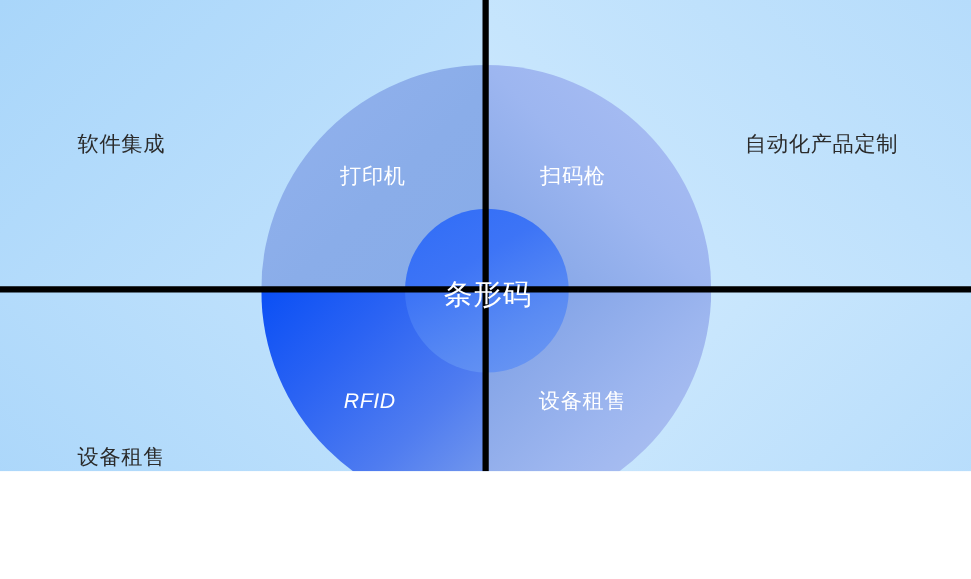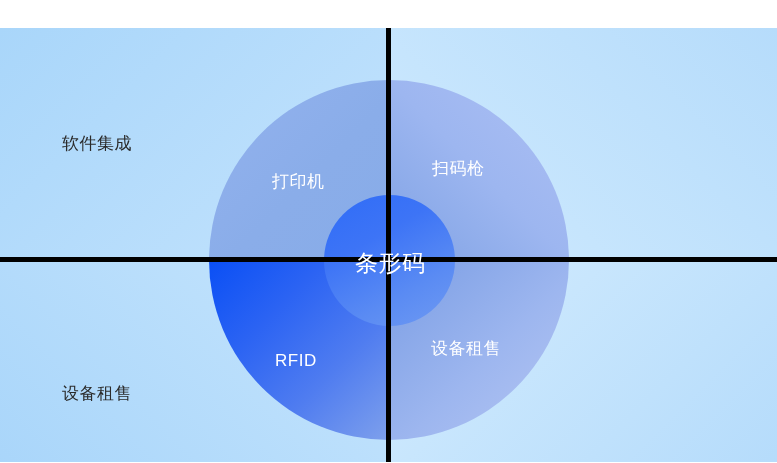--- a/index.html
+++ b/index.html
@@ -7,24 +7,23 @@
     padding: 0;
     background: #ffffff;
   }
   body {
     font-family: "Liberation Sans", "DejaVu Sans", sans-serif;
   }
 
   #diagram {
     position: relative;
     width: 777px;
-    height: 434px;
+    height: 377px;
     overflow: hidden;
     background: linear-gradient(135deg, #b3dcfb 0%, #bfe2fc 25%, #cfe8fd 50%, #bfe2fc 72%, #b0dbfa 100%);
-    margin-top: 28px;
   }
 
   
   .bg-quad {
     position: absolute;
     width: 389px;
     height: 232px;
   }
   .bg-q-tl { left: 0;     top: 0;     background: linear-gradient(135deg, #a9d6fa 0%, #c3e3fd 100%); }
   .bg-q-tr { left: 388px; top: 0;     background: linear-gradient(225deg, #b6dcfb 0%, #cfeafe 100%); }
@@ -77,23 +76,23 @@
   }
   .label-outer { color: #2b2b2b; }
   .label-inner { color: #ffffff; }
   .label-core  { color: #ffffff; font-size: 23px; }
 
   .pos-sw-int { left: 62px;  top: 107px; }   
   .pos-auto   { left: 596px; top: 107px; }   
   .pos-dev    { left: 62px;  top: 357px; }   
   .pos-tag    { left: 594px; top: 357px; }   
 
-  .pos-print  { left: 272px; top: 145px; }   
+  .pos-print  { left: 272px; top: 132px; }   
   .pos-scan   { left: 432px; top: 132px; }   
-  .pos-rfid   { left: 275px; top: 324px; }   
+  .pos-rfid   { left: 275px; top: 312px; font-style: italic; }   
   .pos-rent   { left: 431px; top: 312px; }   
 
   .pos-core   { left: 355px; top: 224px; }   
 </style>
 </head>
 <body>
 
 <div id="diagram">
 
   <div class="bg-quad bg-q-tl"></div>
@@ -107,20 +106,21 @@
     <div class="wedge w-bl"></div>
     <div class="wedge w-br"></div>
   </div>
 
   <div class="core"></div>
 
   <div class="axis axis-v"></div>
   <div class="axis axis-h"></div>
 
   <div class="label label-outer pos-sw-int">软件集成</div>
+  <div class="label label-outer pos-auto">自动化产品定制</div>
   <div class="label label-outer pos-dev">设备租售</div>
 
   <div class="label label-inner pos-print">打印机</div>
   <div class="label label-inner pos-scan">扫码枪</div>
   <div class="label label-inner pos-rfid">RFID</div>
   <div class="label label-inner pos-rent">设备租售</div>
 
   <div class="label label-core pos-core">条形码</div>
 
 </div>

